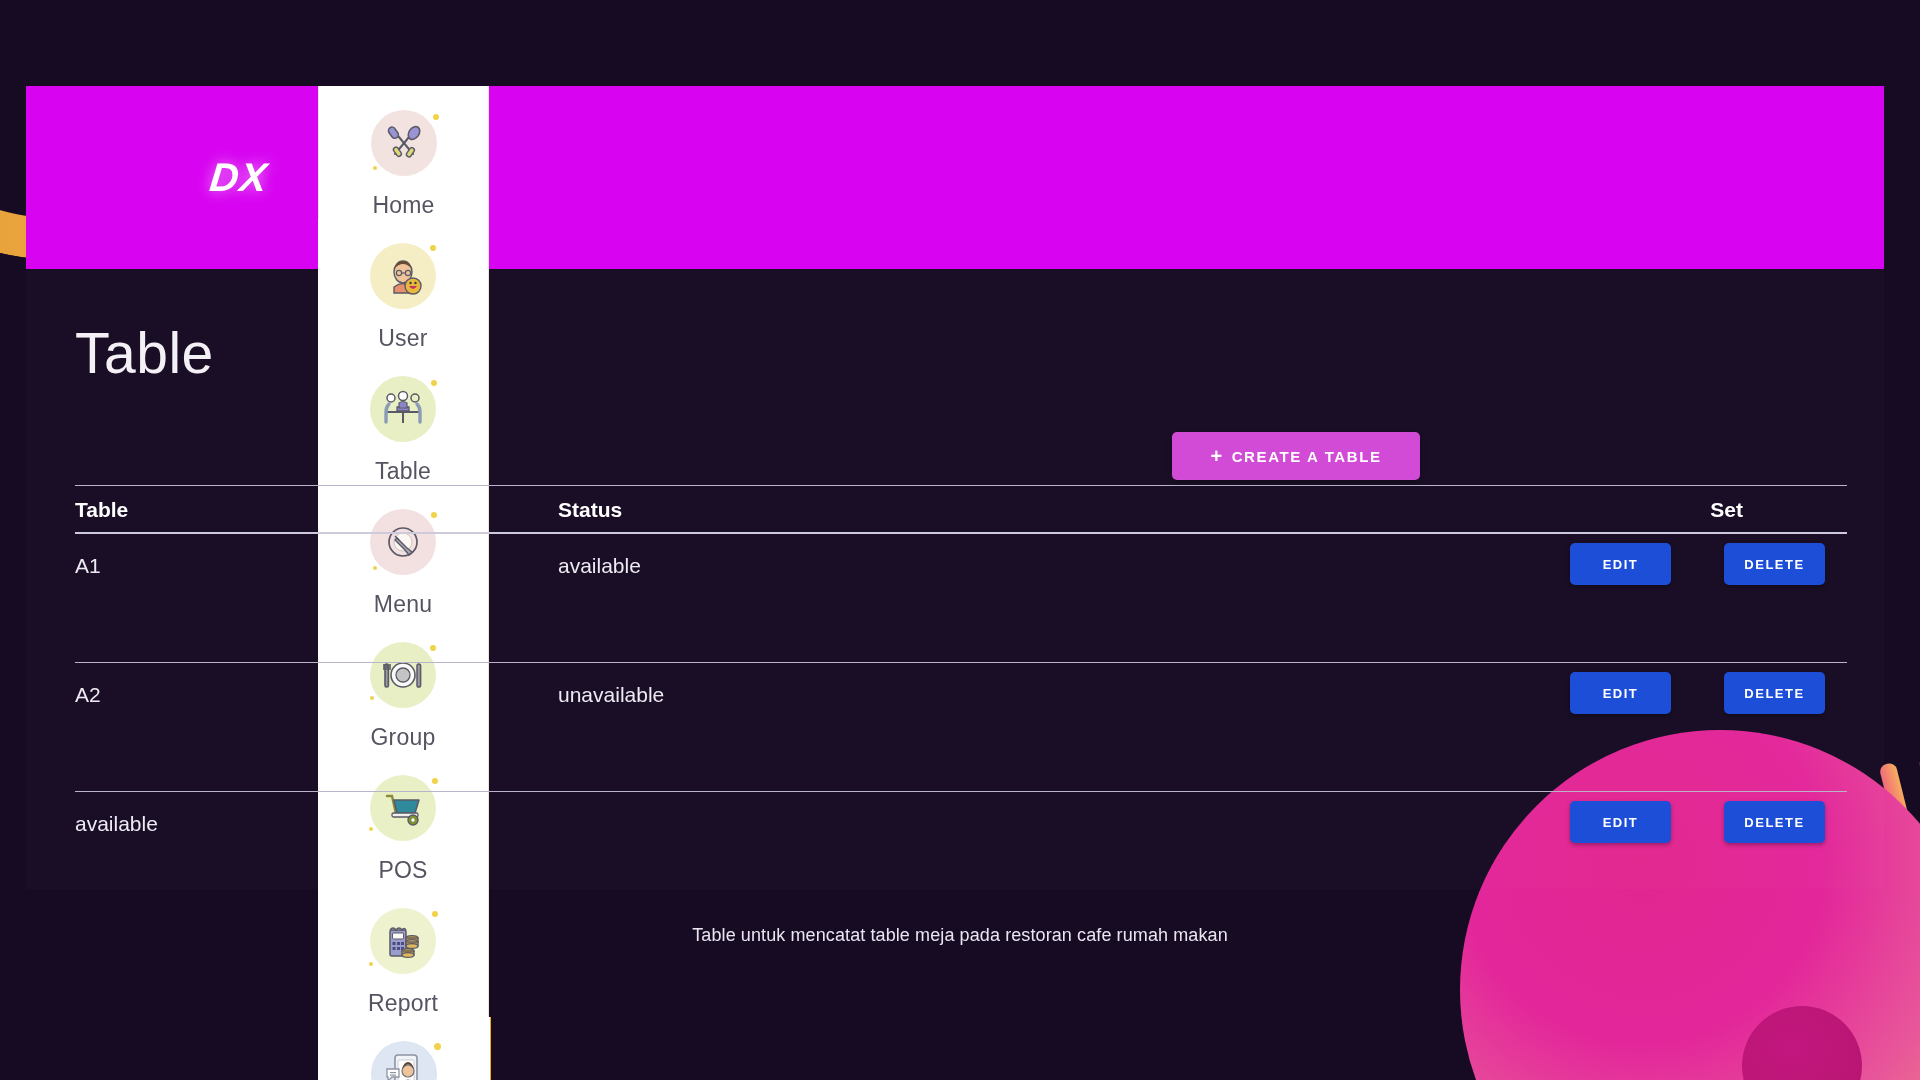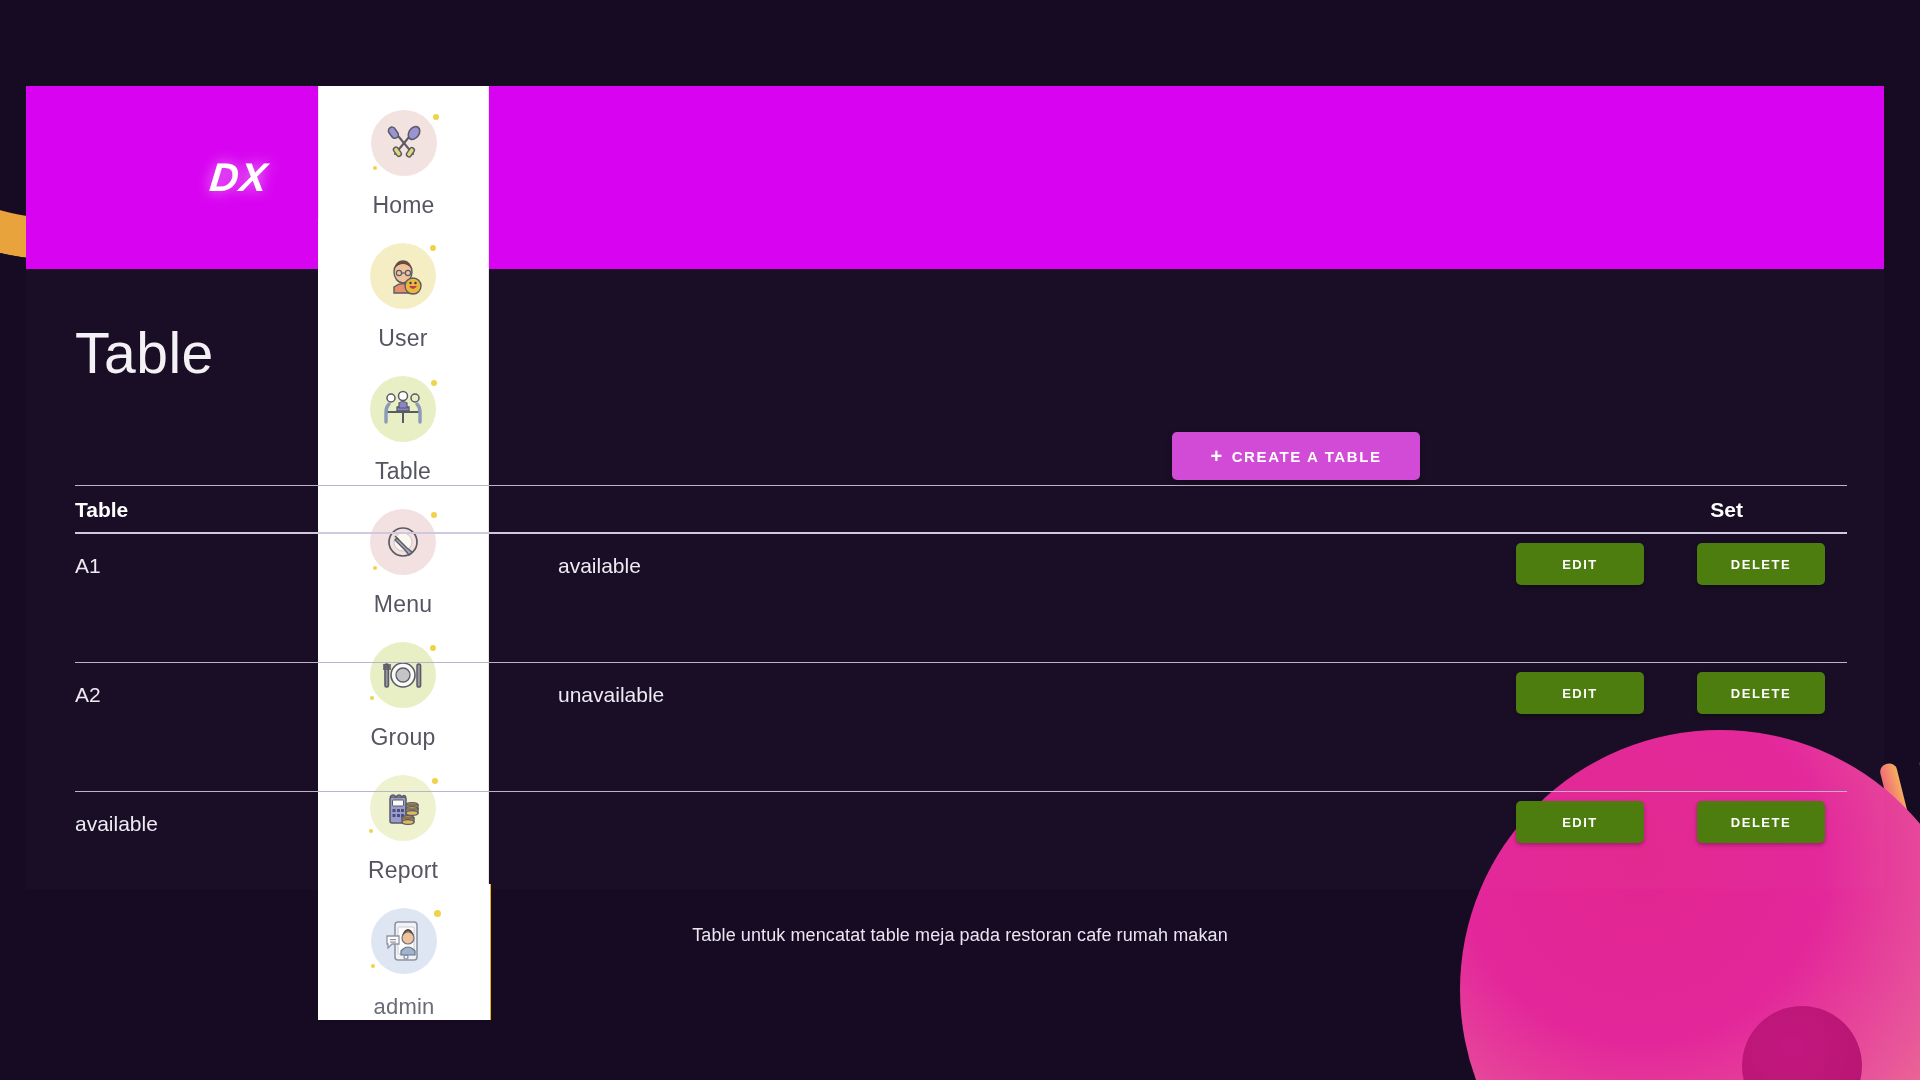--- a/index.html
+++ b/index.html
@@ -65,22 +65,22 @@
   .tbl-sep.thick{ height:2px; background:#cfc9dc; }
   .tr{ display:flex; align-items:flex-start; }
   .th-row{ height:46px; }
   .td-row{ height:128px; }
   .c-table{ width:483px; flex:0 0 483px; }
   .c-status{ width:885px; flex:0 0 885px; }
   .c-set{ flex:1; display:flex; align-items:flex-start; justify-content:flex-end; gap:53px; padding-right:22px; }
   .th{ color:#ffffff; font-size:21px; font-weight:bold; padding-top:12px; }
   .th.set{ padding-right:82px;margin-left:40px; }
   .td{ color:#eceaf2; font-size:21px; padding-top:20px; }
-  .row-btn{ margin-top:9px; width:128px; height:42px; border:none; border-radius:5px;
-      background:#4d7c0f; color:#fff; font-size:13px; font-weight:bold; letter-spacing:1.5px;
+  .row-btn{ margin-top:9px; width:101px; height:42px; border:none; border-radius:5px;
+      background:#1d4ed8; color:#fff; font-size:13px; font-weight:bold; letter-spacing:1.5px;
       cursor:pointer; box-shadow:0 2px 4px rgba(0,0,0,.3); }
 
   
   .caption{ position:absolute; left:0; right:0; top:925px; text-align:center;
       font-size:18px; color:#e9e6f1; letter-spacing:.1px; z-index:8; }
 </style>
 </head>
 <body>
 
 <div class="stage">
@@ -215,20 +215,34 @@
               <line x1="9" y1="9" x2="9" y2="15"></line>
             </g>
             <rect x="36" y="9" width="3.6" height="23" rx="1.8" fill="#9a9aa6" stroke="#5a5a66" stroke-width="1.5"></rect>
           </svg>
           <span class="spark" style="width:6px;height:6px;background:#f0d34a;right:0;top:3px;"></span>
           <span class="spark" style="width:4px;height:4px;background:#f0d34a;left:0;bottom:8px;"></span>
         </div>
         <div class="tab-label">Group</div>
       </div>
 
+      <div class="tab">
+        <div class="tab-ico" style="background:#eaf0c6">
+          <svg width="44" height="40" viewBox="0 0 44 40">
+            <path d="M6 8 h5 l4 18" stroke="#8a8a3a" stroke-width="2.4" fill="none" stroke-linecap="round"></path>
+            <path d="M13 12 h25 l-4 13 h-18z" fill="#2e8a9c" stroke="#5a5a66" stroke-width="1.5" stroke-linejoin="round"></path>
+            <rect x="11" y="25" width="26" height="4" rx="1.5" fill="#f0f0ee" stroke="#5a5a66" stroke-width="1.3"></rect>
+            <circle cx="32" cy="32" r="5" fill="#7e9431" stroke="#5a5a66" stroke-width="1.4"></circle>
+            <circle cx="32" cy="32" r="1.7" fill="#fafafa"></circle>
+          </svg>
+          <span class="spark" style="width:6px;height:6px;background:#f0d34a;right:-2px;top:3px;"></span>
+          <span class="spark" style="width:4px;height:4px;background:#f0d34a;left:-1px;bottom:10px;"></span>
+        </div>
+        <div class="tab-label">POS</div>
+      </div>
 
       <div class="tab">
         <div class="tab-ico" style="background:#eef2cf">
           <svg width="44" height="42" viewBox="0 0 44 42">
             <rect x="9" y="10" width="16" height="26" rx="2" fill="#9a9ccb" stroke="#5a5a66" stroke-width="1.5"></rect>
             <rect x="11.5" y="13" width="11" height="6" rx="1" fill="#fafafa" stroke="#5a5a66" stroke-width="1"></rect>
             <g fill="#4c4c82">
               <rect x="11.5" y="22" width="3" height="3"></rect>
                 <rect x="16" y="22" width="3" height="3"></rect>
                 <rect x="20" y="22" width="3" height="3"></rect>
@@ -287,20 +301,23 @@
     <span>CREATE A TABLE</span>
   </button>
 
   <div class="tbl">
     <div class="tbl-sep"></div>
 
     <div class="tr th-row">
       <div class="c-table">
           <div class="th">Table</div>
         </div>
+      <div class="c-status">
+          <div class="th">Status</div>
+        </div>
       <div class="c-set">
           <div class="th set">Set</div>
         </div>
     </div>
     <div class="tbl-sep thick"></div>
 
     <div class="tr td-row">
       <div class="c-table">
           <div class="td">A1</div>
         </div>

